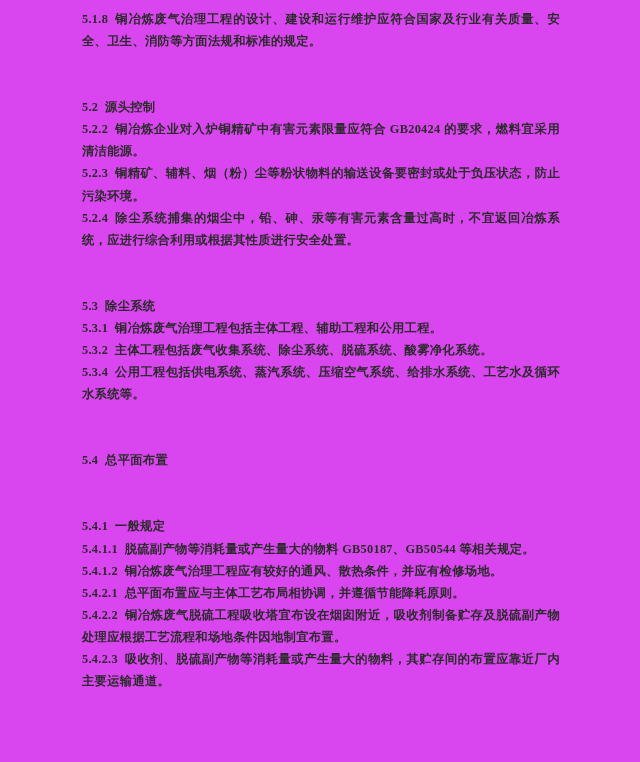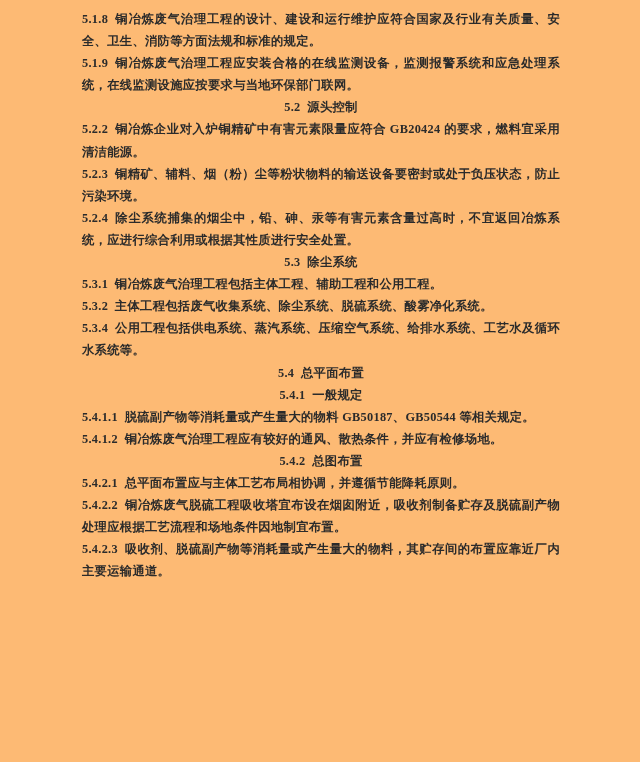--- a/index.html
+++ b/index.html
@@ -7,21 +7,21 @@
     padding: 0;
     width: 640px;
     height: 762px;
     background: #fcfcfb;
     overflow: hidden;
   }
   .page {
     position: relative;
     width: 640px;
     height: 762px;
-    background: #fdba74;
+    background: #d946ef;
   }
   .text-block {
     position: absolute;
     left: 82px;
     top: 8px;
     width: 478px;
     font-family: "Liberation Serif", "DejaVu Serif", serif;
     font-size: 12.3px;
     line-height: 22.1px;
     letter-spacing: 0.3px;
@@ -31,34 +31,32 @@
   p.clause {
     margin: 0;
     padding: 0;
     text-align: justify;
   }
   p.clause .num {
     margin-right: 0.55em;
     white-space: nowrap;
   }
   p.clause.heading {
-    text-align: center;
+    text-align: left;
+    margin-top: 44px;
   }
 </style>
 </head>
 <body>
 
 <div class="page">
   <div class="text-block">
 
   <p class="clause">
         <span class="num">5.1.8</span><span class="txt">铜冶炼废气治理工程的设计、建设和运行维护应符合国家及行业有关质量、安全、卫生、消防等方面法规和标准的规定。</span>
-      </p>
-      <p class="clause">
-        <span class="num">5.1.9</span><span class="txt">铜冶炼废气治理工程应安装合格的在线监测设备，监测报警系统和应急处理系统，在线监测设施应按要求与当地环保部门联网。</span>
       </p>
       <p class="clause heading">
         <span class="num">5.2</span><span class="txt">源头控制</span>
       </p>
       <p class="clause">
         <span class="num">5.2.2</span><span class="txt">铜冶炼企业对入炉铜精矿中有害元素限量应符合 GB20424 的要求，燃料宜采用清洁能源。</span>
       </p>
       <p class="clause">
         <span class="num">5.2.3</span><span class="txt">铜精矿、辅料、烟（粉）尘等粉状物料的输送设备要密封或处于负压状态，防止污染环境。</span>
       </p>
@@ -82,23 +80,20 @@
       </p>
       <p class="clause heading">
         <span class="num">5.4.1</span><span class="txt">一般规定</span>
       </p>
       <p class="clause">
         <span class="num">5.4.1.1</span><span class="txt">脱硫副产物等消耗量或产生量大的物料 GB50187、GB50544 等相关规定。</span>
       </p>
       <p class="clause">
         <span class="num">5.4.1.2</span><span class="txt">铜冶炼废气治理工程应有较好的通风、散热条件，并应有检修场地。</span>
       </p>
-      <p class="clause heading">
-        <span class="num">5.4.2</span><span class="txt">总图布置</span>
-      </p>
       <p class="clause">
         <span class="num">5.4.2.1</span><span class="txt">总平面布置应与主体工艺布局相协调，并遵循节能降耗原则。</span>
       </p>
       <p class="clause">
         <span class="num">5.4.2.2</span><span class="txt">铜冶炼废气脱硫工程吸收塔宜布设在烟囱附近，吸收剂制备贮存及脱硫副产物处理应根据工艺流程和场地条件因地制宜布置。</span>
       </p>
       <p class="clause">
         <span class="num">5.4.2.3</span><span class="txt">吸收剂、脱硫副产物等消耗量或产生量大的物料，其贮存间的布置应靠近厂内主要运输通道。</span>
       </p>
     </div>

